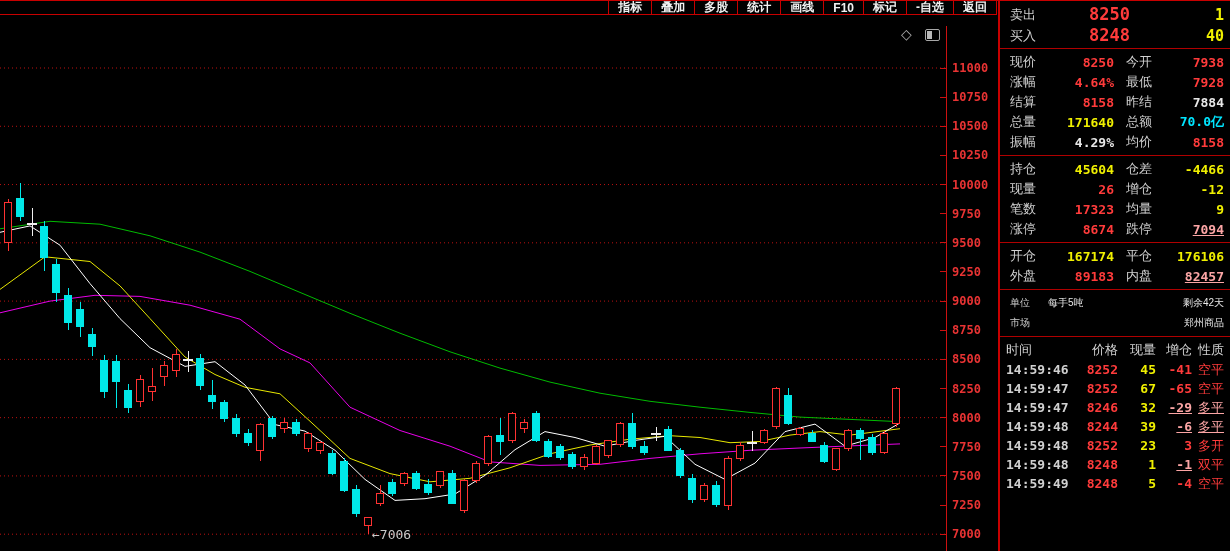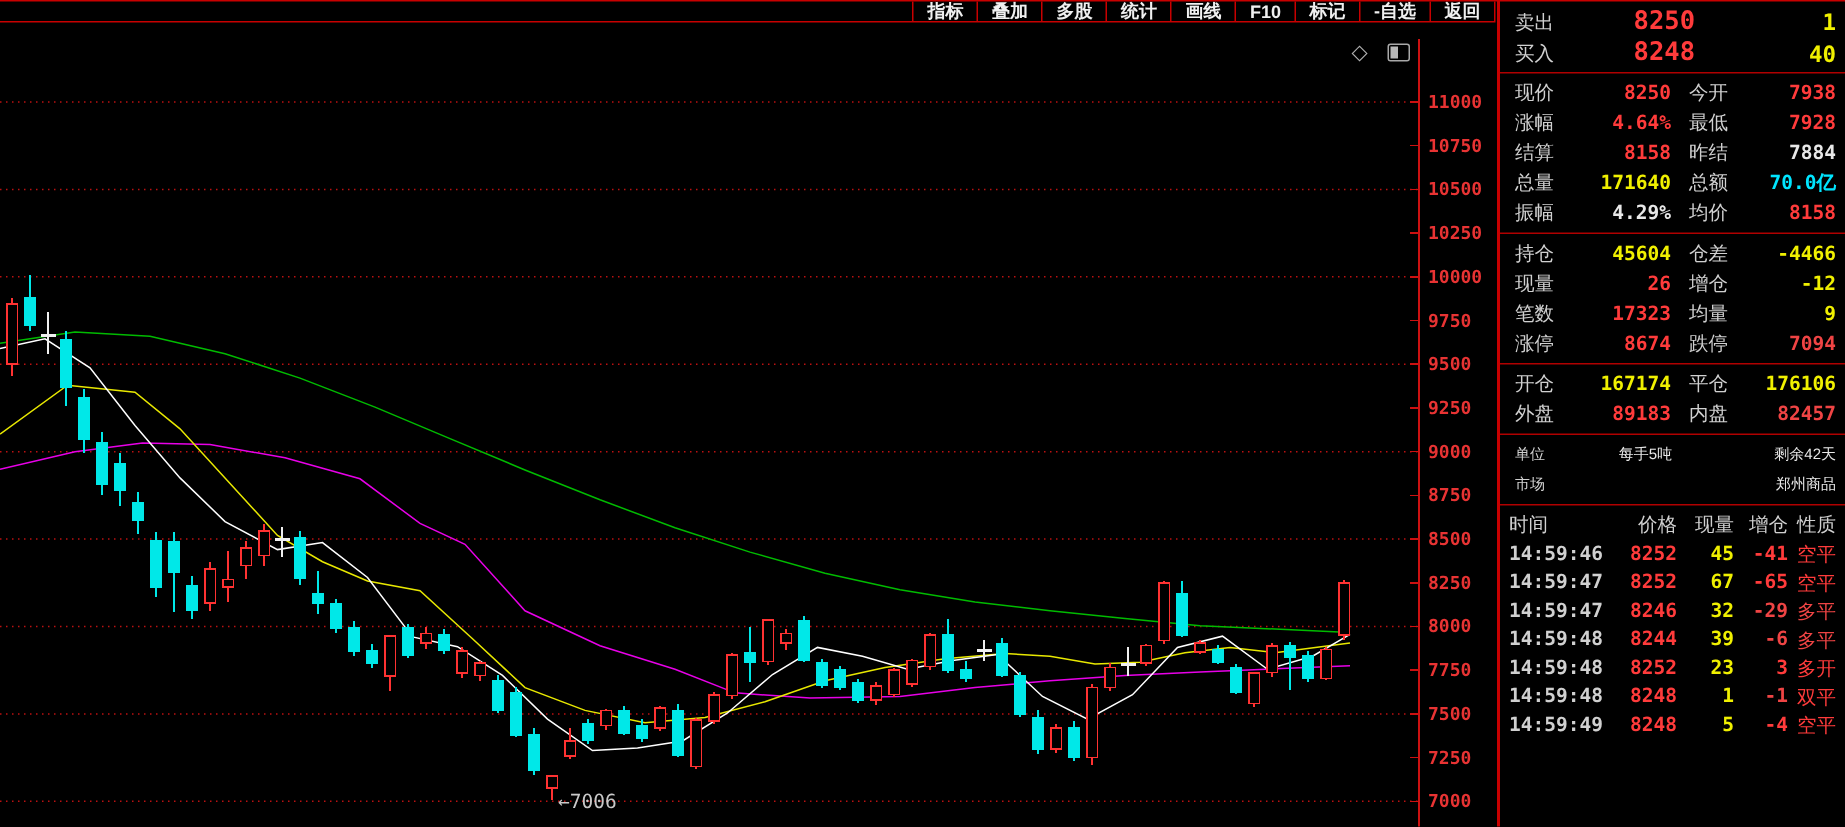--- a/index.html
+++ b/index.html
@@ -33,28 +33,28 @@
   .ba-price{color:#ff3b3b;font-size:17px;width:72px;text-align:right;}
   .ba-vol{flex:1;color:#f0f000;font-size:15px;text-align:right;}
   .divider{border-top:1px solid #b00000;margin:3px 0;}
   .stat-row{display:flex;align-items:center;height:20px;padding:0 6px 0 10px;font-size:13px;}
   .stat-row .lbl{color:#d0d0d0;width:38px;flex:none;}
   .stat-row .val{font-size:13px;text-align:right;}
   .v1{width:66px;margin-right:12px;flex:none;}
   .v2{flex:1;}
   .info-row{display:flex;align-items:center;height:20px;padding:0 6px 0 10px;font-size:10px;}
   .info-row .lbl{color:#d0d0d0;width:38px;flex:none;}
-  .info-row .mid{flex:1;text-align:center;color:#e8e8e8;}
+  .info-row .mid{flex:1;text-align:left;color:#e8e8e8;}
   .info-row .rgt{width:78px;text-align:right;color:#e8e8e8;flex:none;}
   .tape-hdr,.tape-row{display:grid;grid-template-columns:62px 50px 38px 36px 1fr;
        align-items:center;height:19px;padding:0 6px 0 6px;font-size:13px;}
   .tape-hdr{height:20px;color:#d0d0d0;}
   .tape-hdr span:nth-child(n+2),.tape-row span:nth-child(n+2){text-align:right;}
   .red{color:#ff3b3b;}.yellow{color:#f0f000;}.cyan{color:#00e5ff;}
-  .green{color:#ef4444;}.white{color:#e8e8e8;}.gray{color:#d0d0d0;}
+  .green{color:#fca5a5;text-decoration:underline;}.white{color:#e8e8e8;}.gray{color:#d0d0d0;}
 </style>
 </head>
 <body>
 
 <div class="topline"></div>
 
 <div id="toolbar">
     <div class="tb-btn">指标</div>
     <div class="tb-btn">叠加</div>
     <div class="tb-btn">多股</div>

